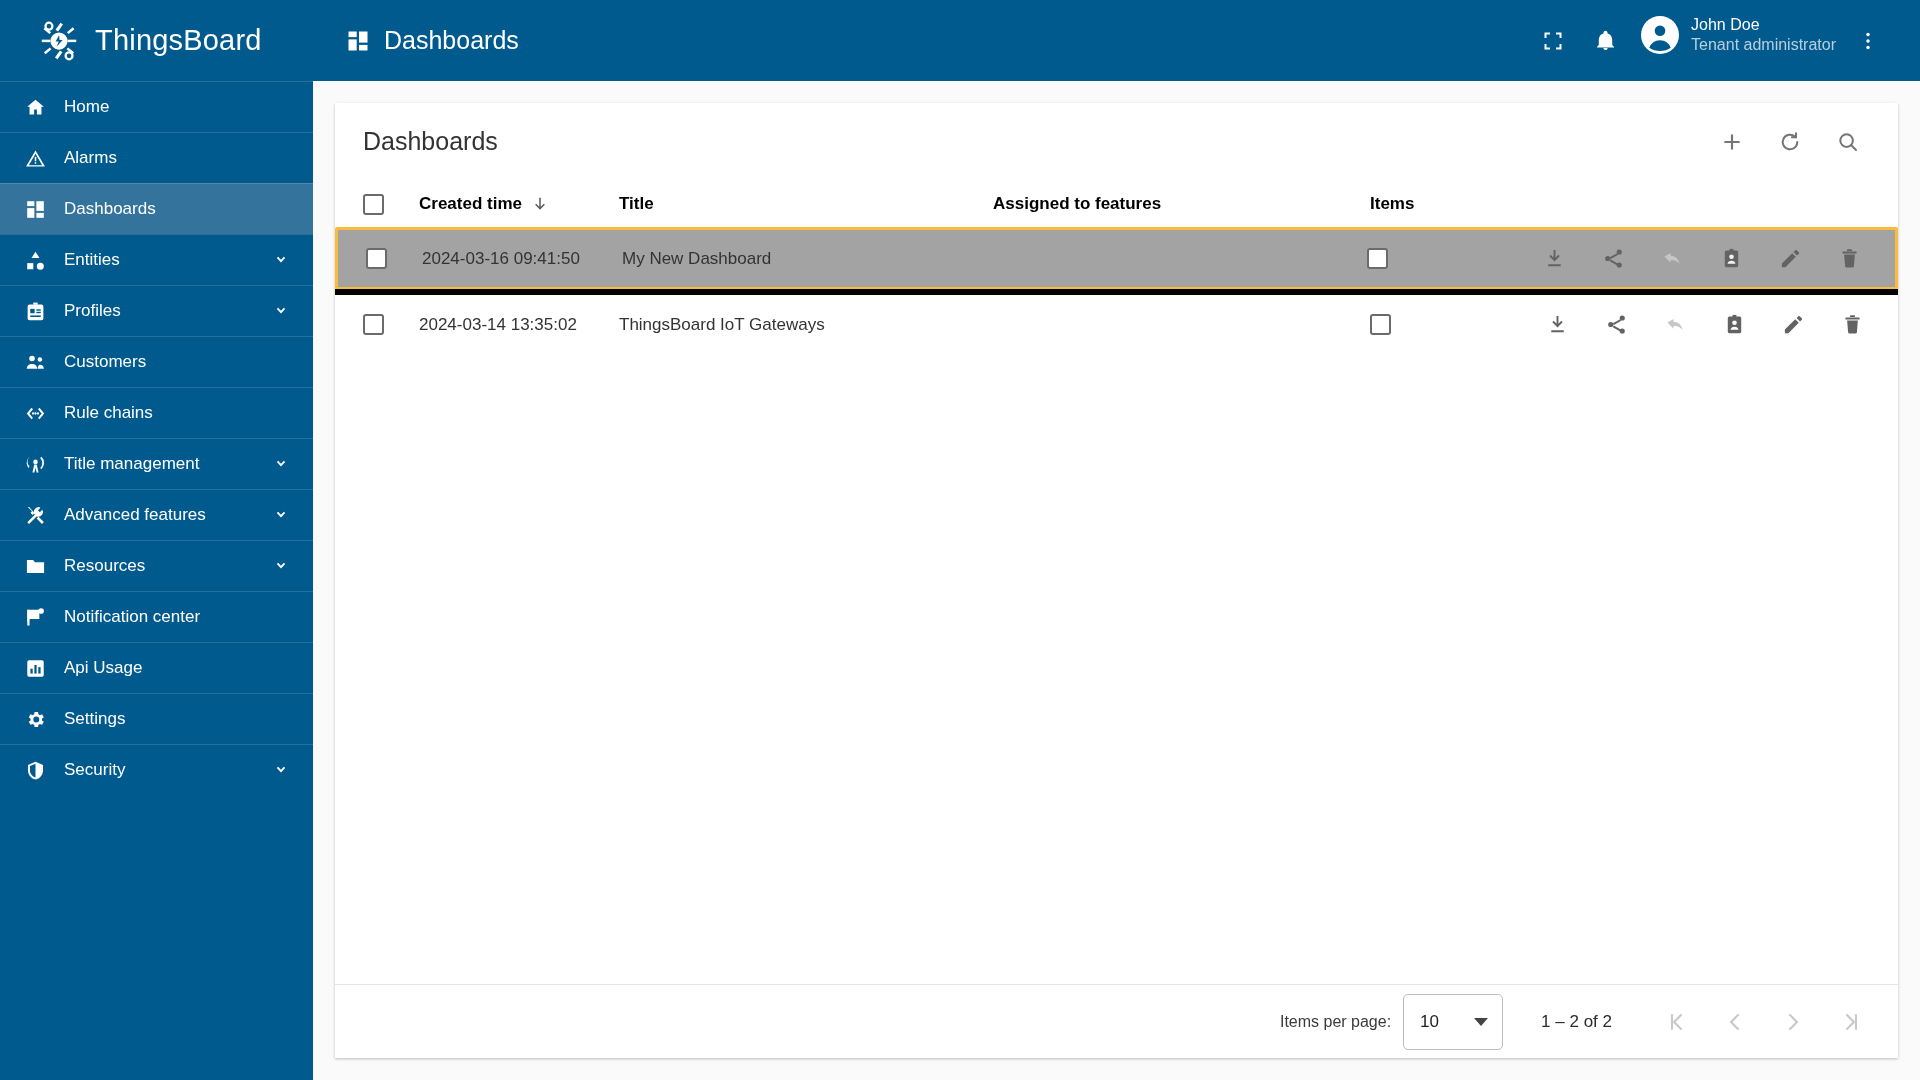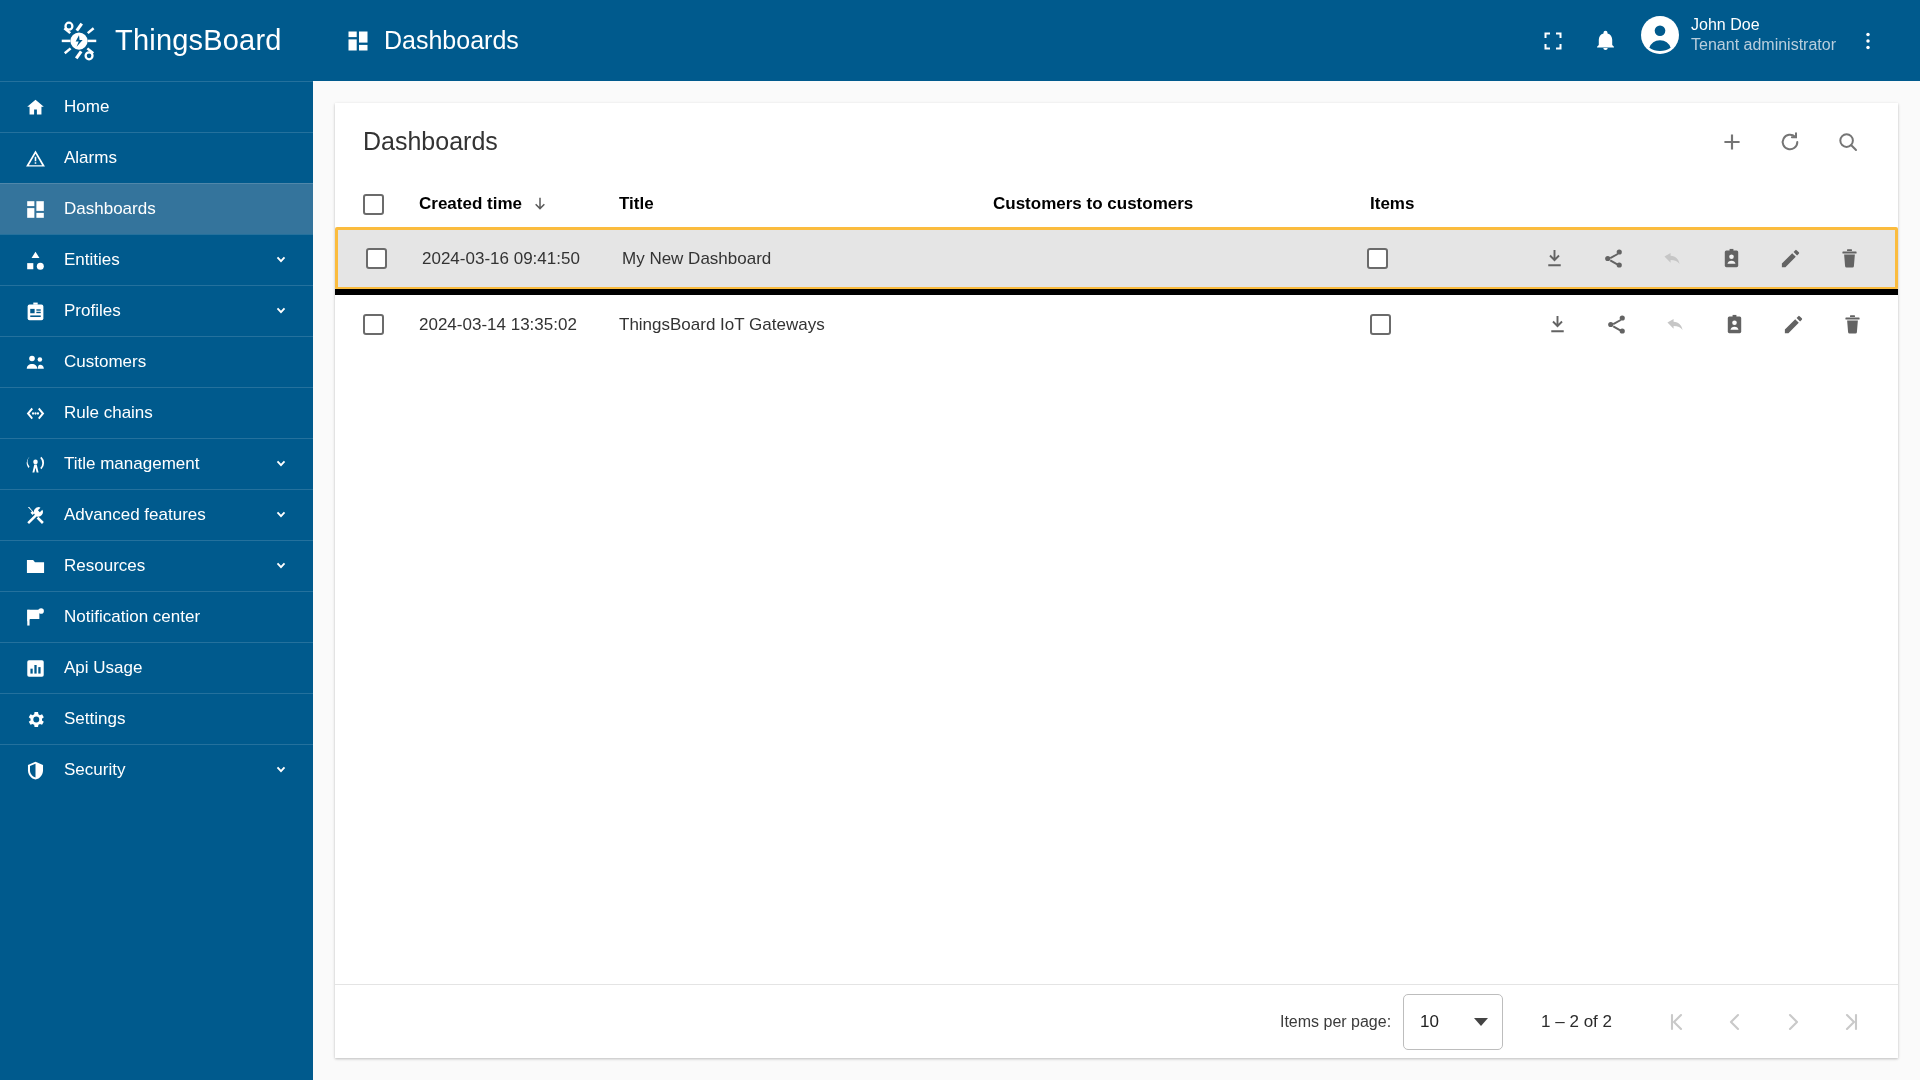--- a/index.html
+++ b/index.html
@@ -14,21 +14,21 @@
   
   .sidebar {
     width: 313px; flex: 0 0 313px;
     background: #005a8d;
     color: #fff;
     display: flex; flex-direction: column;
   }
   .logo-area {
     height: 81px; flex: 0 0 81px;
     display: flex; align-items: center;
-    padding-left: 56px; gap: 13px;
+    padding-left: 36px; gap: 13px;
   }
   .logo-mark { width: 46px; height: 46px; flex: 0 0 46px; }
   .logo-text { font-size: 29px; letter-spacing: .2px; color: #fff; }
   .nav { flex: 1 1 auto; overflow: hidden; }
   .nav-item {
     height: 51px;
     display: flex; align-items: center;
     padding: 0 22px 0 22px;
     border-top: 1px solid rgba(255,255,255,0.14);
     cursor: pointer;
@@ -101,21 +101,21 @@
     padding: 0 28px 0 28px;
     min-height: 65px;
   }
   .row.header { min-height: 48px; font-weight: 700; color: #000; font-size: 17px; }
   .row.data {
     border-top: 6px solid #000000;
     font-size: 17px; color: #333;
     min-height: 65px;
   }
   .row.data.selected {
-    background: #e5e5e5;
+    background: #a3a3a3;
     border: 3px solid #fbbc3e;
     border-radius: 2px;
     margin: -1px 0;
     min-height: 63px;
   }
   .c-check { width: 56px; flex: 0 0 56px; display: flex; align-items: center; }
   .c-created { width: 200px; flex: 0 0 200px; display: flex; align-items: center; gap: 9px; }
   .c-title { width: 374px; flex: 0 0 374px; }
   .c-assigned { flex: 1 1 auto; min-width: 0; }
   .c-public { width: 170px; flex: 0 0 170px; display: flex; align-items: center; }
@@ -457,21 +457,21 @@
               <span class="sort-arrow">
                 <svg viewBox="0 0 24 24">
                     <path d="M11 3.5h2v12.2l4.1-4.1 1.4 1.4L12 19.5l-6.5-6.5 1.4-1.4 4.1 4.1z"></path>
                   </svg>
               </span>
             </div>
             <div class="c-title">
               <span>Title</span>
             </div>
             <div class="c-assigned">
-              <span>Customers to customers</span>
+              <span>Assigned to features</span>
             </div>
             <div class="c-public">
               <span>Items</span>
             </div>
             <div class="c-actions"></div>
           </div>
 
           <div class="row data selected">
             <div class="c-check">
               <span class="chk"></span>

